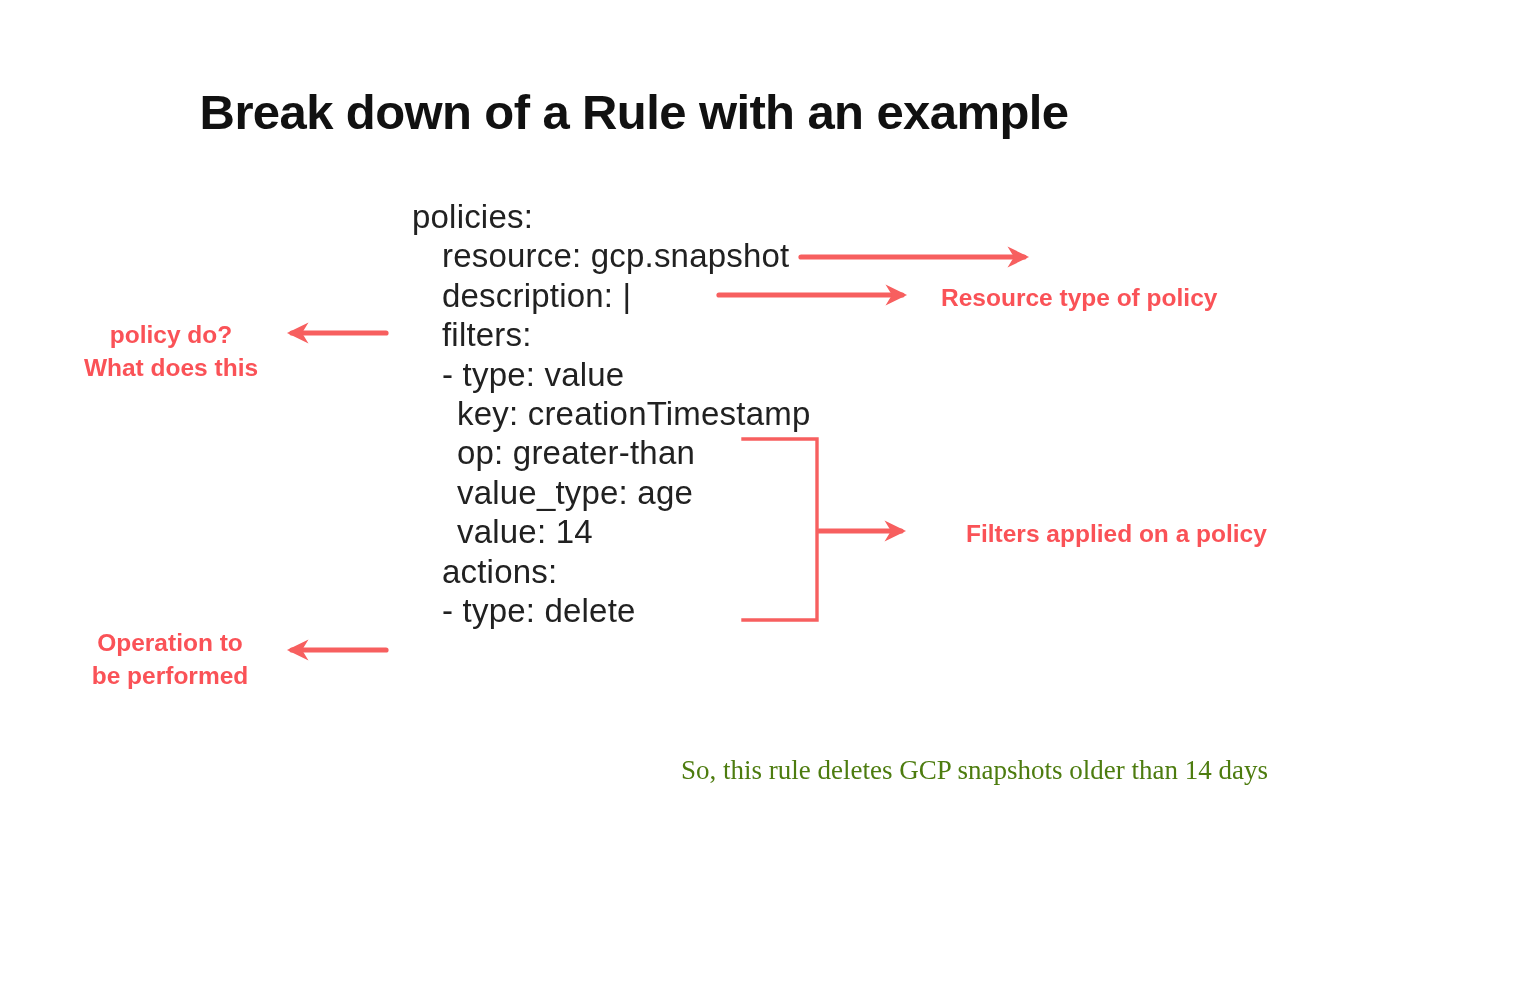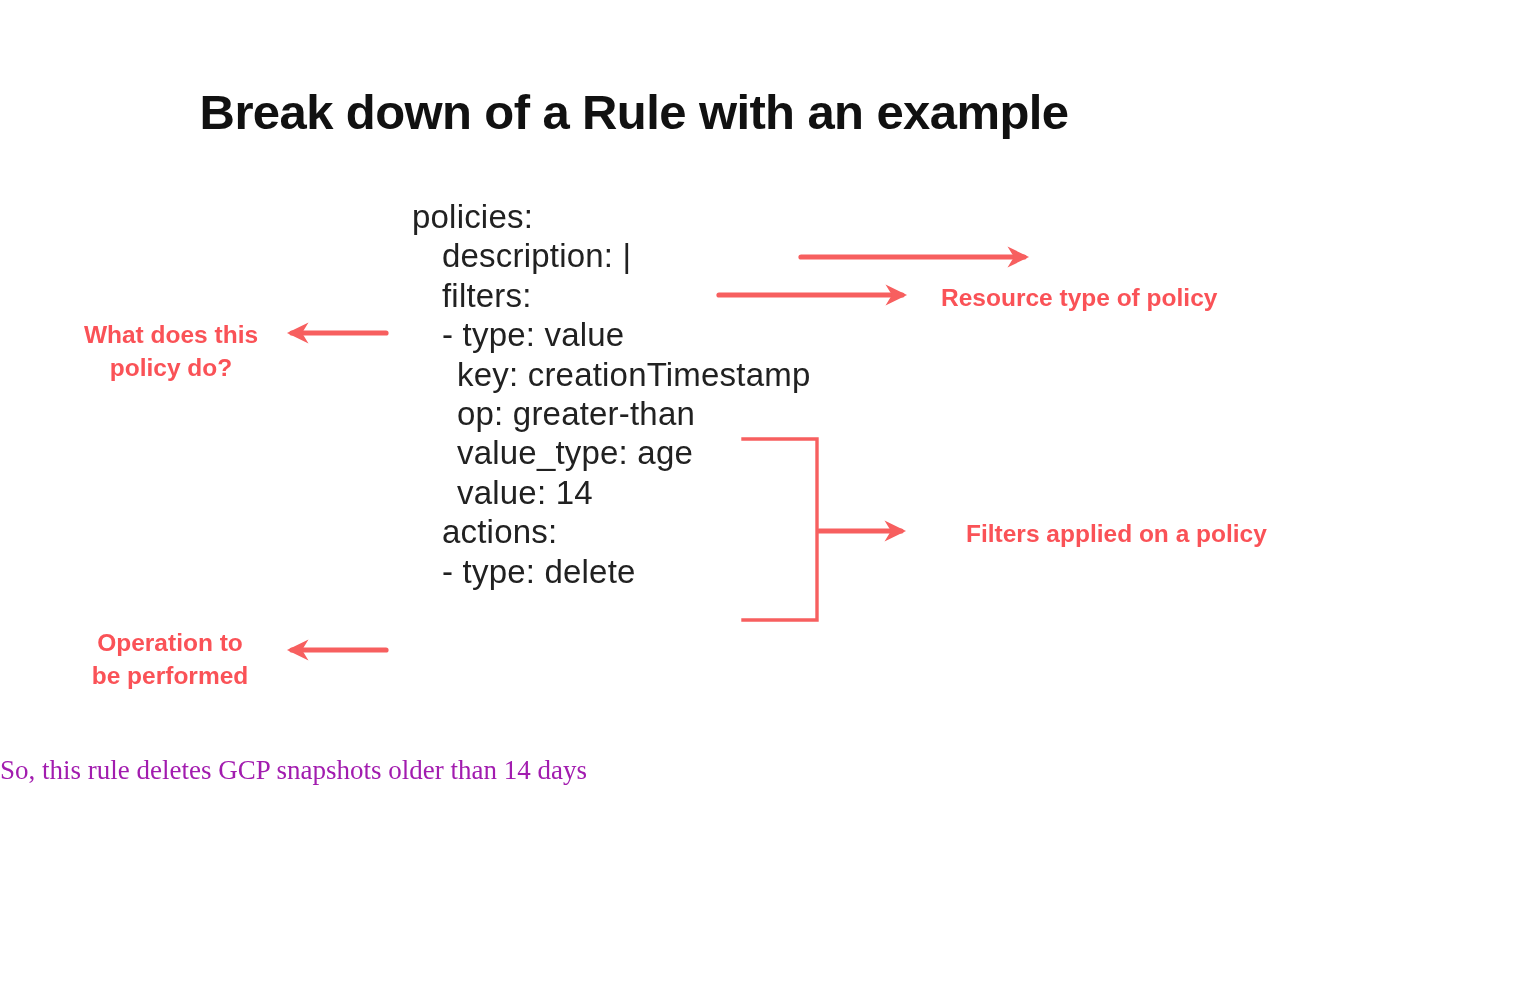--- a/index.html
+++ b/index.html
@@ -36,23 +36,23 @@
   }
   .red-label.centered { text-align:center; white-space:normal; }
   .lbl-name      { left:1064px; top:243px; }
   .lbl-resource  { left:941px;  top:281px; }
   .lbl-desc      { left:76px;   top:318px; width:190px; }
   .lbl-filters   { left:966px;  top:517px; }
   .lbl-actions   { left:80px;   top:626px; width:180px; }
 
   .caption {
     position:absolute; top:755px; left:0; width:100%;
-    text-align:left;
+    text-align:right;
     font-family:"Liberation Serif", serif;
-    font-size:27px; color:#a21caf;
+    font-size:27px; color:#4d7c0f;
   }
 
   svg.overlay {
     position:absolute; left:0; top:0;
     width:1540px; height:1008px;
     pointer-events:none;
   }
   svg.overlay .arrow {
     stroke:var(--accent_arrow, #f75f5f);
     stroke-width:5.2; fill:none; stroke-linecap:round;
@@ -65,20 +65,21 @@
 </style>
 </head>
 <body>
 
 <div class="canvas">
 
   <div class="title">Break down of a Rule with an example</div>
 
   <div class="code">
     <div class="ln ind-0">policies:</div>
+    <div class="ln ind-2">resource: gcp.snapshot</div>
     <div class="ln ind-2">description: |</div>
     <div class="ln ind-2">filters:</div>
     <div class="ln ind-2">- type: value</div>
     <div class="ln ind-3">key: creationTimestamp</div>
     <div class="ln ind-3">op: greater-than</div>
     <div class="ln ind-3">value_type: age</div>
     <div class="ln ind-3">value: 14</div>
     <div class="ln ind-2">actions:</div>
     <div class="ln ind-2">- type: delete</div>
   </div>
@@ -94,22 +95,22 @@
     <line class="arrow" x1="386" y1="333" x2="292" y2="333" marker-end="url(#ah)"></line>
     <path class="bracket" d="M743,439 L817,439 L817,620 L743,620"></path>
     <line class="arrow" x1="819" y1="531" x2="901" y2="531" marker-end="url(#ah)"></line>
     <line class="arrow" x1="386" y1="650" x2="292" y2="650" marker-end="url(#ah)"></line>
   </svg>
 
 
   <div class="red-label lbl-resource">Resource type of policy</div>
 
   <div class="red-label centered lbl-desc">
+    <div>policy do?</div>
     <div>What does this</div>
-    <div>policy do?</div>
   </div>
 
   <div class="red-label lbl-filters">Filters applied on a policy</div>
 
   <div class="red-label centered lbl-actions">
     <div>Operation to</div>
     <div>be performed</div>
   </div>
 
   <div class="caption">So, this rule deletes GCP snapshots older than 14 days</div>

